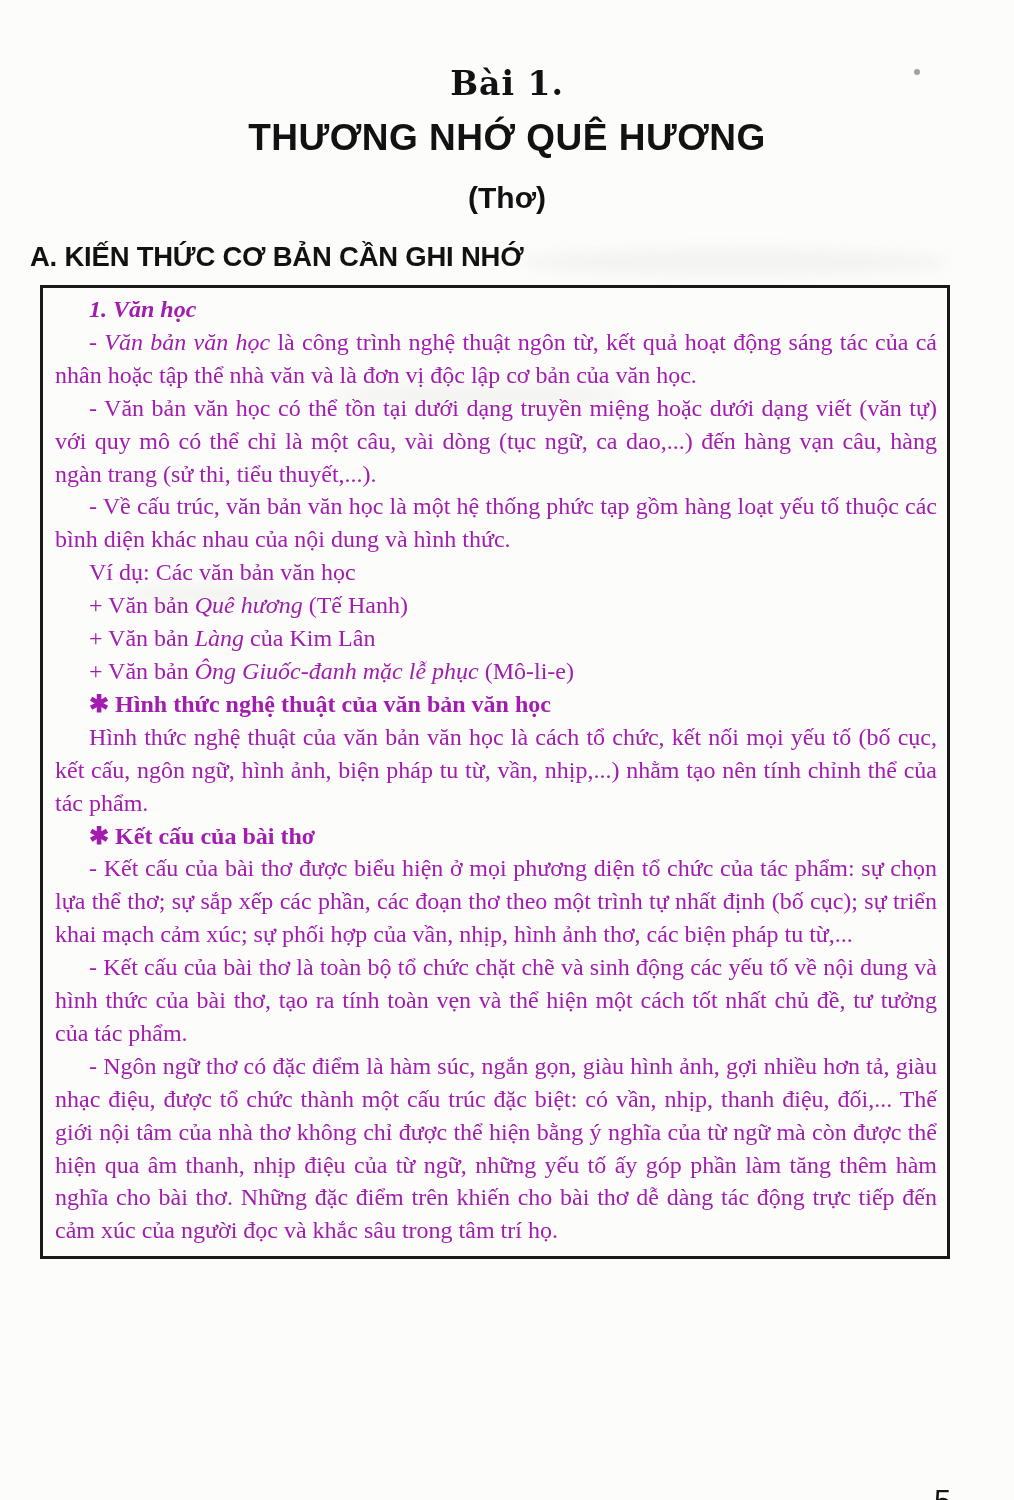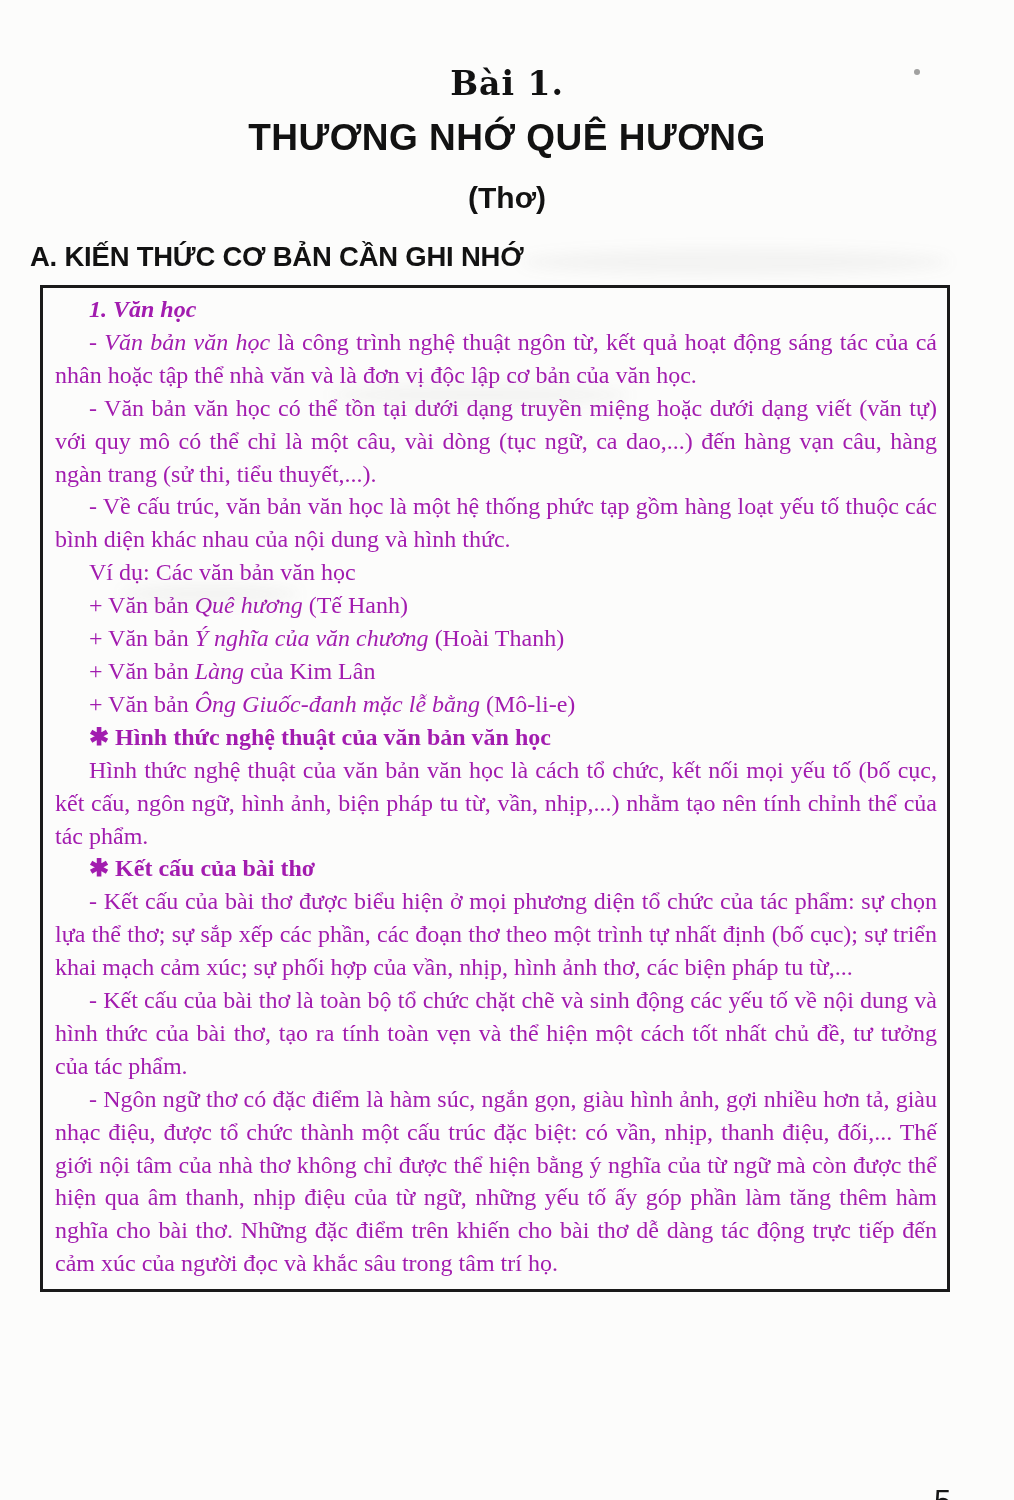--- a/index.html
+++ b/index.html
@@ -122,25 +122,24 @@
     <p><span>- </span><i>Văn bản văn học</i><span> là công trình nghệ thuật ngôn từ, kết quả hoạt động sáng tác của cá nhân hoặc tập thể nhà văn và là đơn vị độc lập cơ bản của văn học.</span></p>
 
     <p>- Văn bản văn học có thể tồn tại dưới dạng truyền miệng hoặc dưới dạng viết (văn tự) với quy mô có thể chỉ là một câu, vài dòng (tục ngữ, ca dao,...) đến hàng vạn câu, hàng ngàn trang (sử thi, tiểu thuyết,...).</p>
 
     <p>- Về cấu trúc, văn bản văn học là một hệ thống phức tạp gồm hàng loạt yếu tố thuộc các bình diện khác nhau của nội dung và hình thức.</p>
 
     <p>Ví dụ: Các văn bản văn học</p>
 
     <p class="example-item"><span>+ Văn bản </span><i>Quê hương</i><span> (Tế Hanh)</span></p>
 
-    <p class="example-item"><span>+ Văn bản </span><i>Ý nghĩa của văn chương</i><span> (Hoài Thanh)</span></p>
 
     <p class="example-item"><span>+ Văn bản </span><i>Làng</i><span> của Kim Lân</span></p>
 
-    <p class="example-item"><span>+ Văn bản </span><i>Ông Giuốc-đanh mặc lễ bằng</i><span> (Mô-li-e)</span></p>
+    <p class="example-item"><span>+ Văn bản </span><i>Ông Giuốc-đanh mặc lễ phục</i><span> (Mô-li-e)</span></p>
 
     <p class="b">✱ Hình thức nghệ thuật của văn bản văn học</p>
 
     <p>Hình thức nghệ thuật của văn bản văn học là cách tổ chức, kết nối mọi yếu tố (bố cục, kết cấu, ngôn ngữ, hình ảnh, biện pháp tu từ, vần, nhịp,...) nhằm tạo nên tính chỉnh thể của tác phẩm.</p>
 
     <p class="b">✱ Kết cấu của bài thơ</p>
 
     <p>- Kết cấu của bài thơ được biểu hiện ở mọi phương diện tổ chức của tác phẩm: sự chọn lựa thể thơ; sự sắp xếp các phần, các đoạn thơ theo một trình tự nhất định (bố cục); sự triển khai mạch cảm xúc; sự phối hợp của vần, nhịp, hình ảnh thơ, các biện pháp tu từ,...</p>
 
     <p>- Kết cấu của bài thơ là toàn bộ tổ chức chặt chẽ và sinh động các yếu tố về nội dung và hình thức của bài thơ, tạo ra tính toàn vẹn và thể hiện một cách tốt nhất chủ đề, tư tưởng của tác phẩm.</p>

